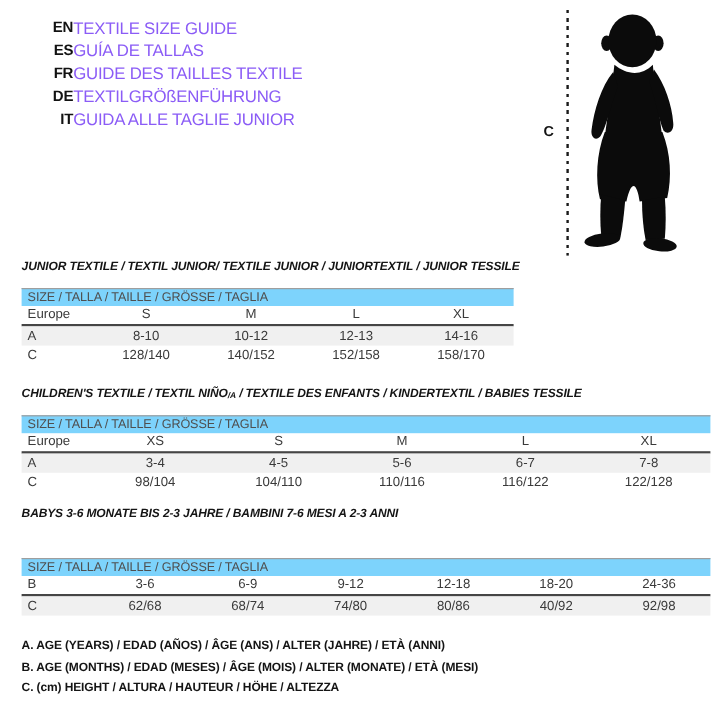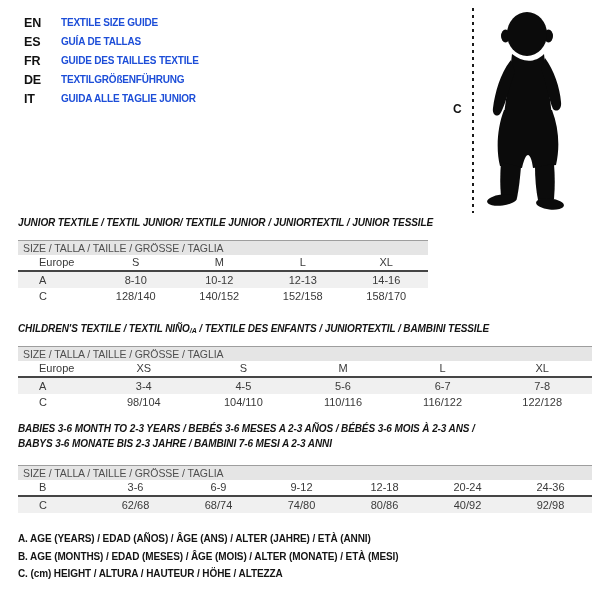--- a/index.html
+++ b/index.html
@@ -1,24 +1,24 @@
 <!DOCTYPE html>
 <html><head>
 <meta charset="utf-8">
 <style>
   html,body{margin:0;padding:0;}
   .page{
     position:relative;width:600px;height:600px;background:#ffffff;
     font-family:"Liberation Sans", sans-serif;overflow:hidden;color:#141414;
   }
   
-  .lang-list{position:absolute;top:13px;left:24px;}
+  .lang-list{position:absolute;top:13px;left:24px;text-align:right;}
   .lang-row{display:flex;height:19px;align-items:center;}
   .lang-code{width:37px;font-weight:bold;font-size:12.5px;color:#121212;letter-spacing:-0.2px;}
-  .lang-text{font-weight:bold;font-size:10px;color:#1d4ed8;letter-spacing:-0.2px;white-space:nowrap;}
+  .lang-text{font-weight:normal;font-size:14px;color:#8b5cf6;letter-spacing:-0.2px;white-space:nowrap;}
   
   .figure-c-label{position:absolute;left:453px;top:102px;font-weight:bold;font-size:12px;color:#121212;}
   .dotted-line{
     position:absolute;left:472px;top:8px;height:205px;width:2px;
     background:repeating-linear-gradient(to bottom,#1a1a1a 0 3px,transparent 3px 7px);
   }
   .baby-svg{position:absolute;left:484px;top:10px;width:92px;height:202px;}
   
   .section-title{
     position:absolute;left:18px;font-weight:bold;font-size:10px;
@@ -27,27 +27,27 @@
   #title1{top:217px;}
   #title2{top:323px;}
   #title3{top:422px;line-height:14.5px;}
   .subsize{font-size:7px;vertical-align:-1px;}
   
   .size-table{position:absolute;left:18px;font-size:11px;color:#3a3a3a;}
   #table1{top:240px;width:410px;}
   #table2{top:346px;width:574px;}
   #table3{top:465px;width:574px;}
   .bar{
-    height:15px;background:#e5e5e5;color:#4f4f4f;font-size:10.5px;line-height:15px;
+    height:15px;background:#7dd3fc;color:#4f4f4f;font-size:10.5px;line-height:15px;
     padding-left:5px;border-top:1px solid #9e9e9e;letter-spacing:-0.1px;box-sizing:border-box;
   }
   .trow{display:flex;height:16px;line-height:16px;}
   .trow.first{border-bottom:2px solid #454545;height:15px;line-height:15px;}
   .trow.shade{background:#f0f0f0;}
-  .tlabel{width:60px;padding-left:5px;text-align:left;box-sizing:border-box;margin-left:16px;}
+  .tlabel{width:60px;padding-left:5px;text-align:left;box-sizing:border-box;}
   .tval{flex:1;text-align:center;}
   
   .notes{
     position:absolute;left:18px;top:530px;font-weight:bold;font-size:10px;
     letter-spacing:-0.1px;color:#141414;line-height:17.5px;white-space:nowrap;
   }
 </style>
 </head>
 <body>
 
@@ -114,21 +114,21 @@
     <div class="trow">
       <span class="tlabel">C</span>
       <span class="tval">128/140</span>
       <span class="tval">140/152</span>
       <span class="tval">152/158</span>
       <span class="tval">158/170</span>
     </div>
   </div>
 
   <div class="section-title" id="title2">
-    <span>CHILDREN'S TEXTILE / TEXTIL NIÑO</span><span class="subsize">/A</span><span> / TEXTILE DES ENFANTS / JUNIORTEXTIL / BAMBINI TESSILE</span>
+    <span>CHILDREN'S TEXTILE / TEXTIL NIÑO</span><span class="subsize">/A</span><span> / TEXTILE DES ENFANTS / KINDERTEXTIL / BABIES TESSILE</span>
   </div>
   <div class="size-table" id="table2">
     <div class="bar">SIZE / TALLA / TAILLE / GRÖSSE / TAGLIA</div>
     <div class="trow first">
       <span class="tlabel">Europe</span>
       <span class="tval">XS</span>
       <span class="tval">S</span>
       <span class="tval">M</span>
       <span class="tval">L</span>
       <span class="tval">XL</span>
@@ -145,32 +145,31 @@
       <span class="tlabel">C</span>
       <span class="tval">98/104</span>
       <span class="tval">104/110</span>
       <span class="tval">110/116</span>
       <span class="tval">116/122</span>
       <span class="tval">122/128</span>
     </div>
   </div>
 
   <div class="section-title" id="title3">
-    <div>BABIES 3-6 MONTH TO 2-3 YEARS / BEBÉS 3-6 MESES A 2-3 AÑOS / BÉBÉS 3-6 MOIS À 2-3 ANS /</div>
     <div>BABYS 3-6 MONATE BIS 2-3 JAHRE / BAMBINI 7-6 MESI A 2-3 ANNI</div>
   </div>
   <div class="size-table" id="table3">
     <div class="bar">SIZE / TALLA / TAILLE / GRÖSSE / TAGLIA</div>
     <div class="trow first">
       <span class="tlabel">B</span>
       <span class="tval">3-6</span>
       <span class="tval">6-9</span>
       <span class="tval">9-12</span>
       <span class="tval">12-18</span>
-      <span class="tval">20-24</span>
+      <span class="tval">18-20</span>
       <span class="tval">24-36</span>
     </div>
     <div class="trow shade">
       <span class="tlabel">C</span>
       <span class="tval">62/68</span>
       <span class="tval">68/74</span>
       <span class="tval">74/80</span>
       <span class="tval">80/86</span>
       <span class="tval">40/92</span>
       <span class="tval">92/98</span>

